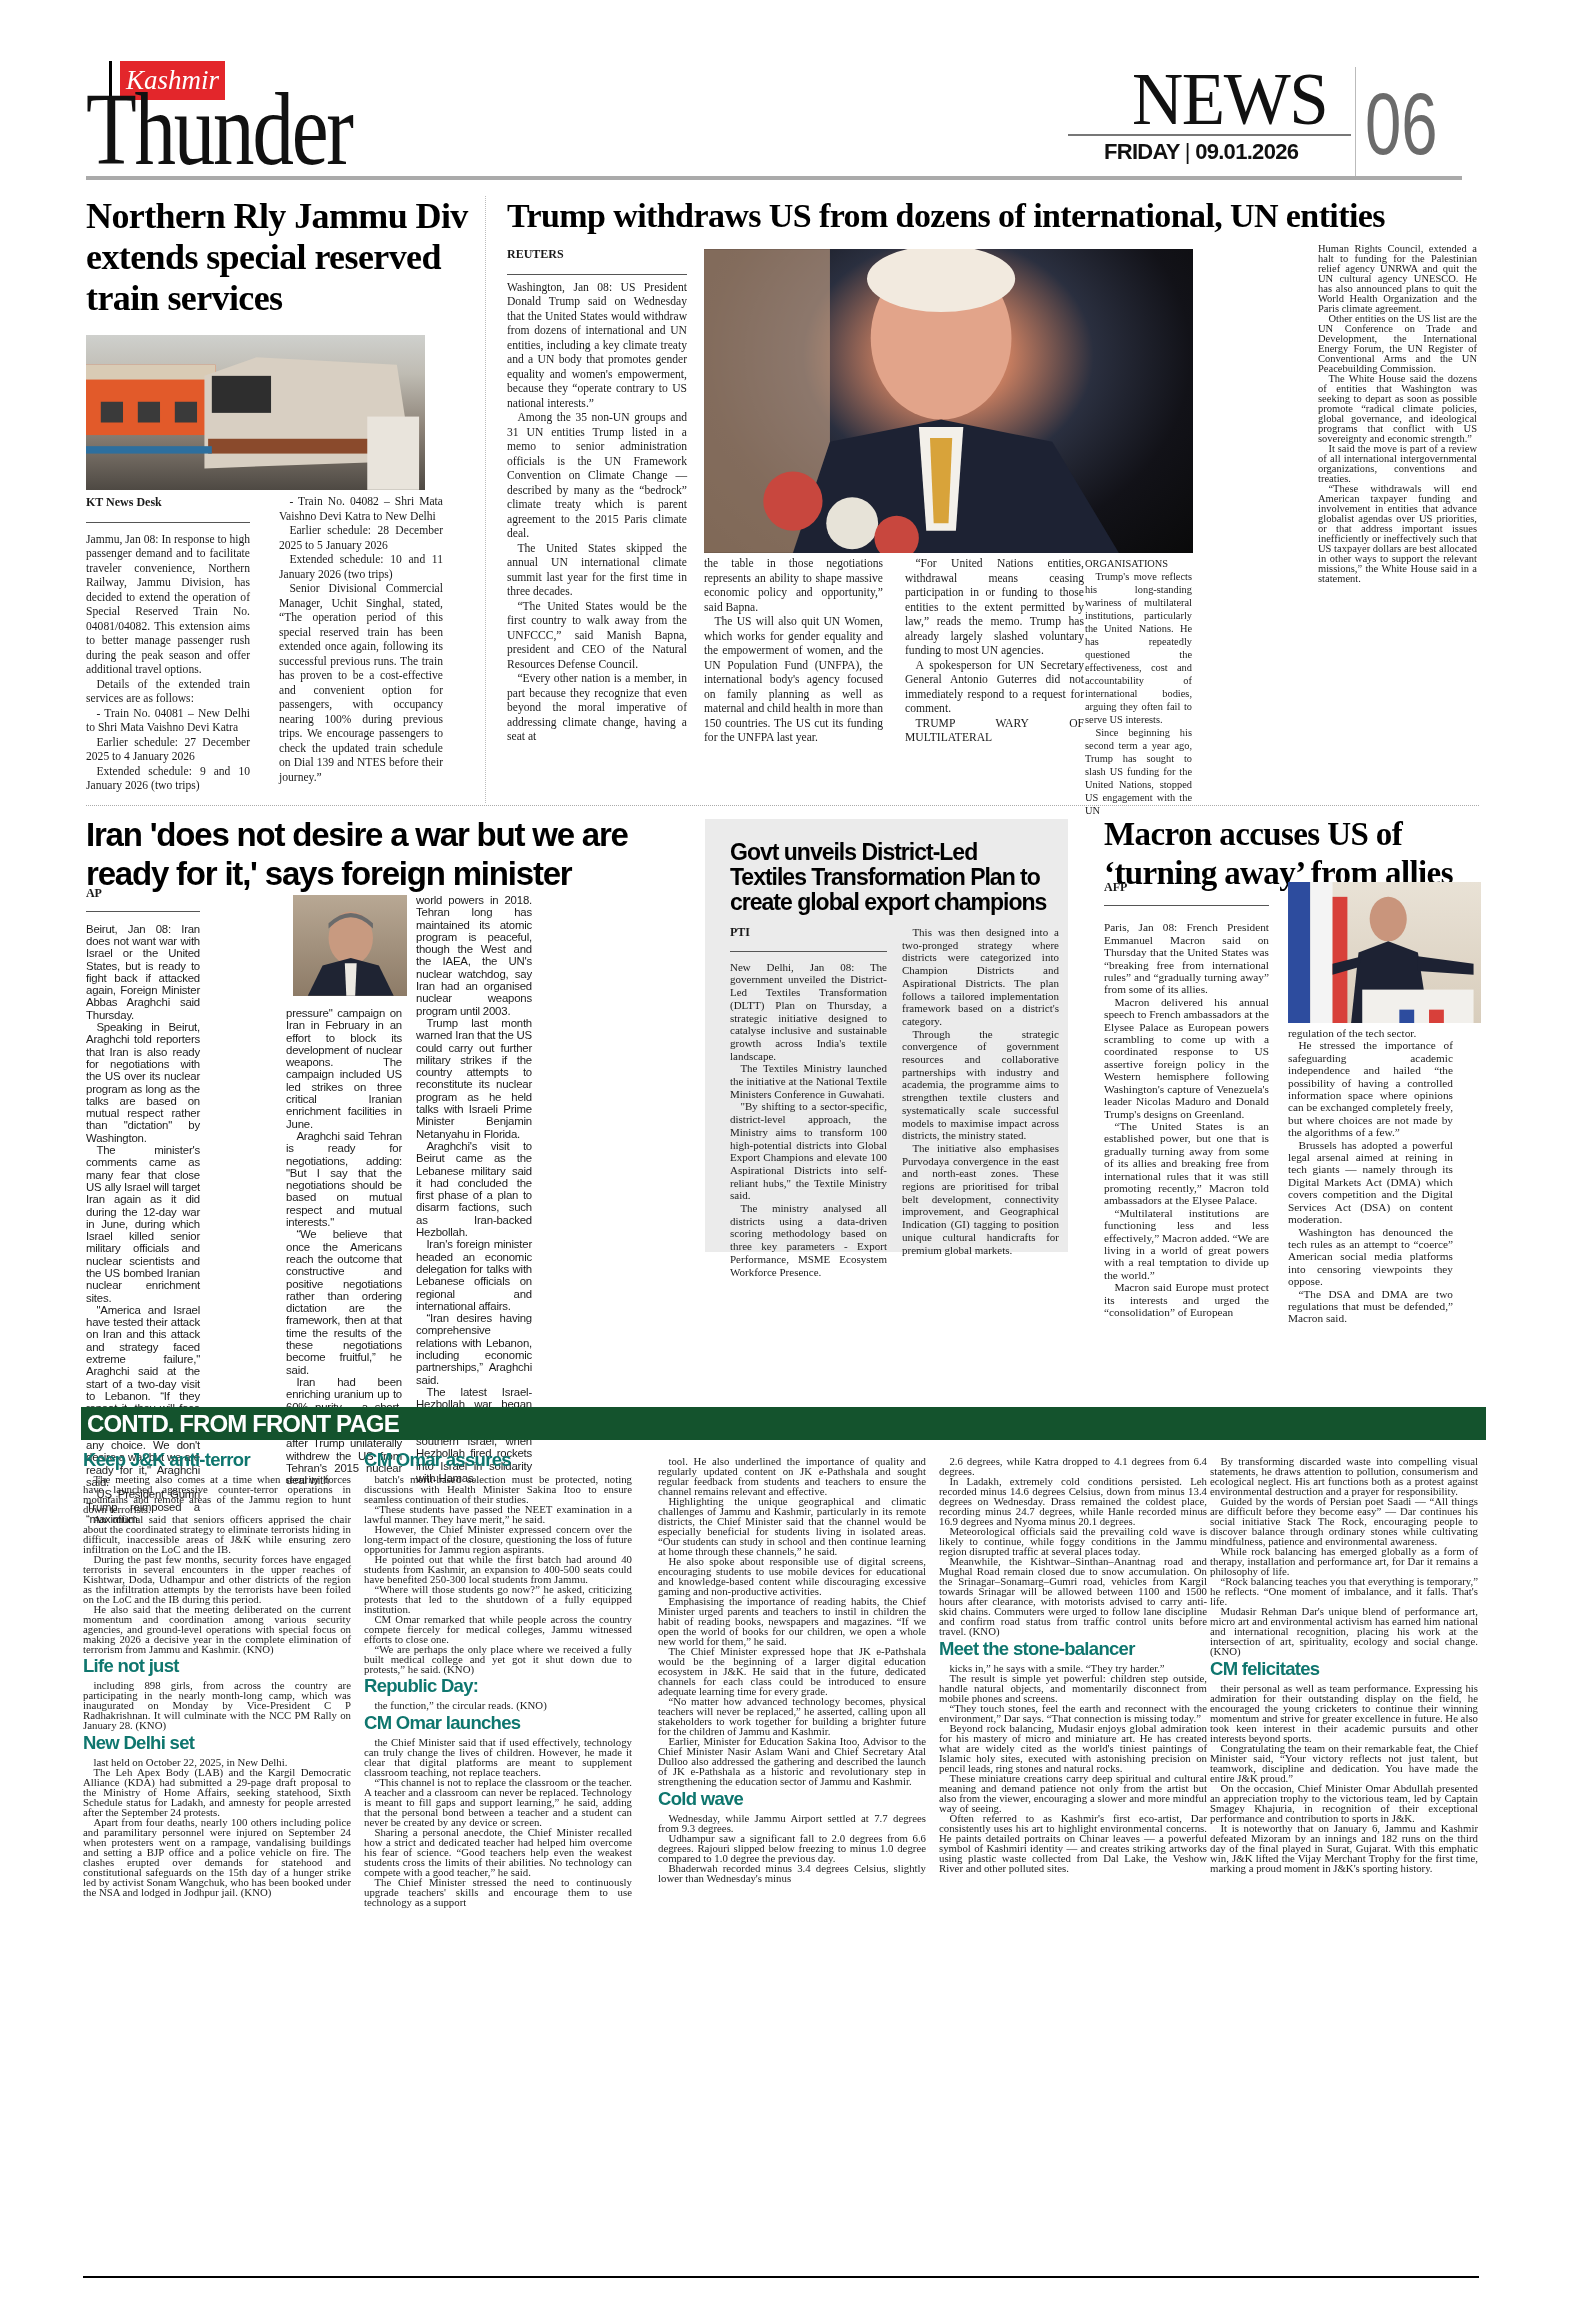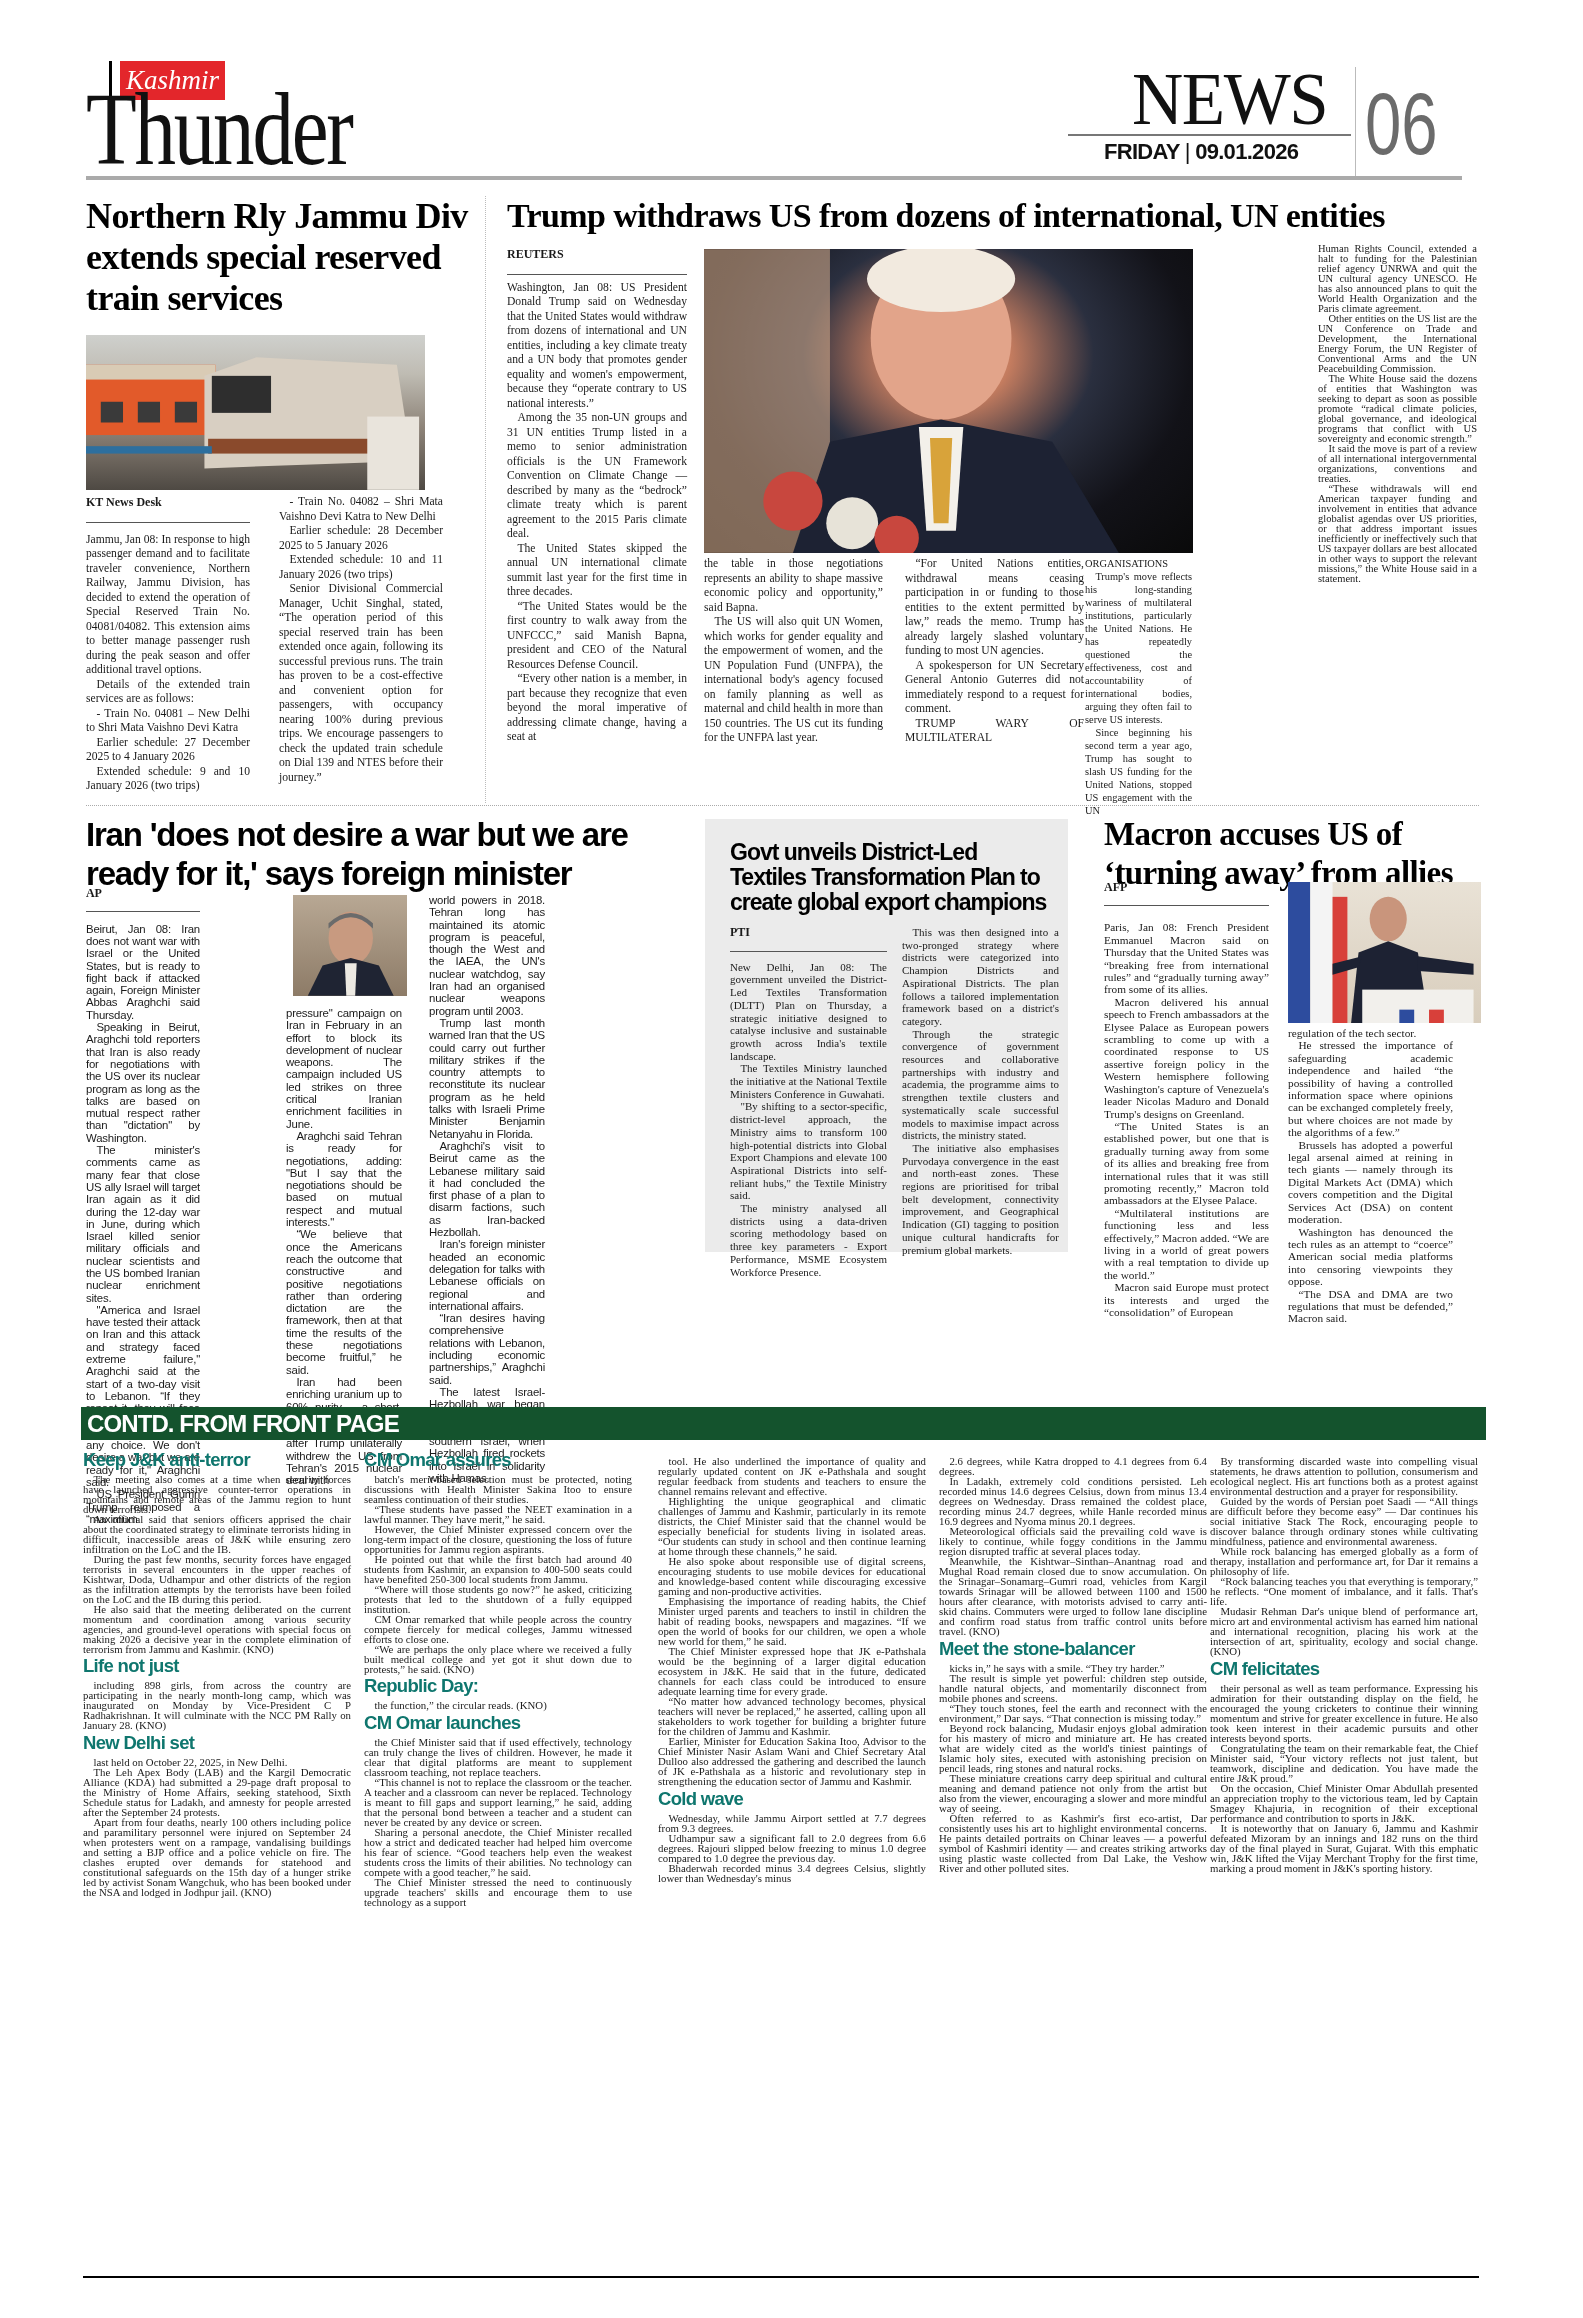--- a/index.html
+++ b/index.html
@@ -146,21 +146,21 @@
     <p>"America and Israel have tested their attack on Iran and this attack and strategy faced extreme failure," Araghchi said at the start of a two-day visit to Lebanon. “If they repeat it, they will face the same results.”</p>
     <p>"We are ready for any choice. We don't desire a war but we are ready for it," Araghchi said.</p>
     <p>US President Gumri Trump reimposed a “maximum</p>
   </div>
   <div class="abs body-text cond" style="left:286px;top:1007px;width:116px;font-size:11.4px;line-height:12.3px;">
     <p class="first">pressure" campaign on Iran in February in an effort to block its development of nuclear weapons. The campaign included US led strikes on three critical Iranian enrichment facilities in June.</p>
     <p>Araghchi said Tehran is ready for negotiations, adding: "But I say that the negotiations should be based on mutual respect and mutual interests."</p>
     <p>“We believe that once the Americans reach the outcome that constructive and positive negotiations rather than ordering dictation are the framework, then at that time the results of the these negotiations become fruitful,” he said.</p>
     <p>Iran had been enriching uranium up to 60% purity – a short, technical step from weapons-grade levels – after Trump unilaterally withdrew the US from Tehran's 2015 nuclear deal with</p>
   </div>
-  <div class="abs body-text cond" style="left:429px;top:894px;width:116px;font-size:11.4px;line-height:12.3px;">
+  <div class="abs body-text cond" style="left:416px;top:894px;width:116px;font-size:11.4px;line-height:12.3px;">
     <p class="first">world powers in 2018. Tehran long has maintained its atomic program is peaceful, though the West and the IAEA, the UN's nuclear watchdog, say Iran had an organised nuclear weapons program until 2003.</p>
     <p>Trump last month warned Iran that the US could carry out further military strikes if the country attempts to reconstitute its nuclear program as he held talks with Israeli Prime Minister Benjamin Netanyahu in Florida.</p>
     <p>Araghchi's visit to Beirut came as the Lebanese military said it had concluded the first phase of a plan to disarm factions, such as Iran-backed Hezbollah.</p>
     <p>Iran's foreign minister headed an economic delegation for talks with Lebanese officials on regional and international affairs.</p>
     <p>“Iran desires having comprehensive relations with Lebanon, including economic partnerships,” Araghchi said.</p>
     <p>The latest Israel-Hezbollah war began Oct. 8, 2023, a day after Hamas attacked southern Israel, when Hezbollah fired rockets into Israel in solidarity with Hamas.</p>
   </div>
 </article>
 
 <article class="abs grey-box" style="left:705px;top:819px;width:363px;height:433px;">

